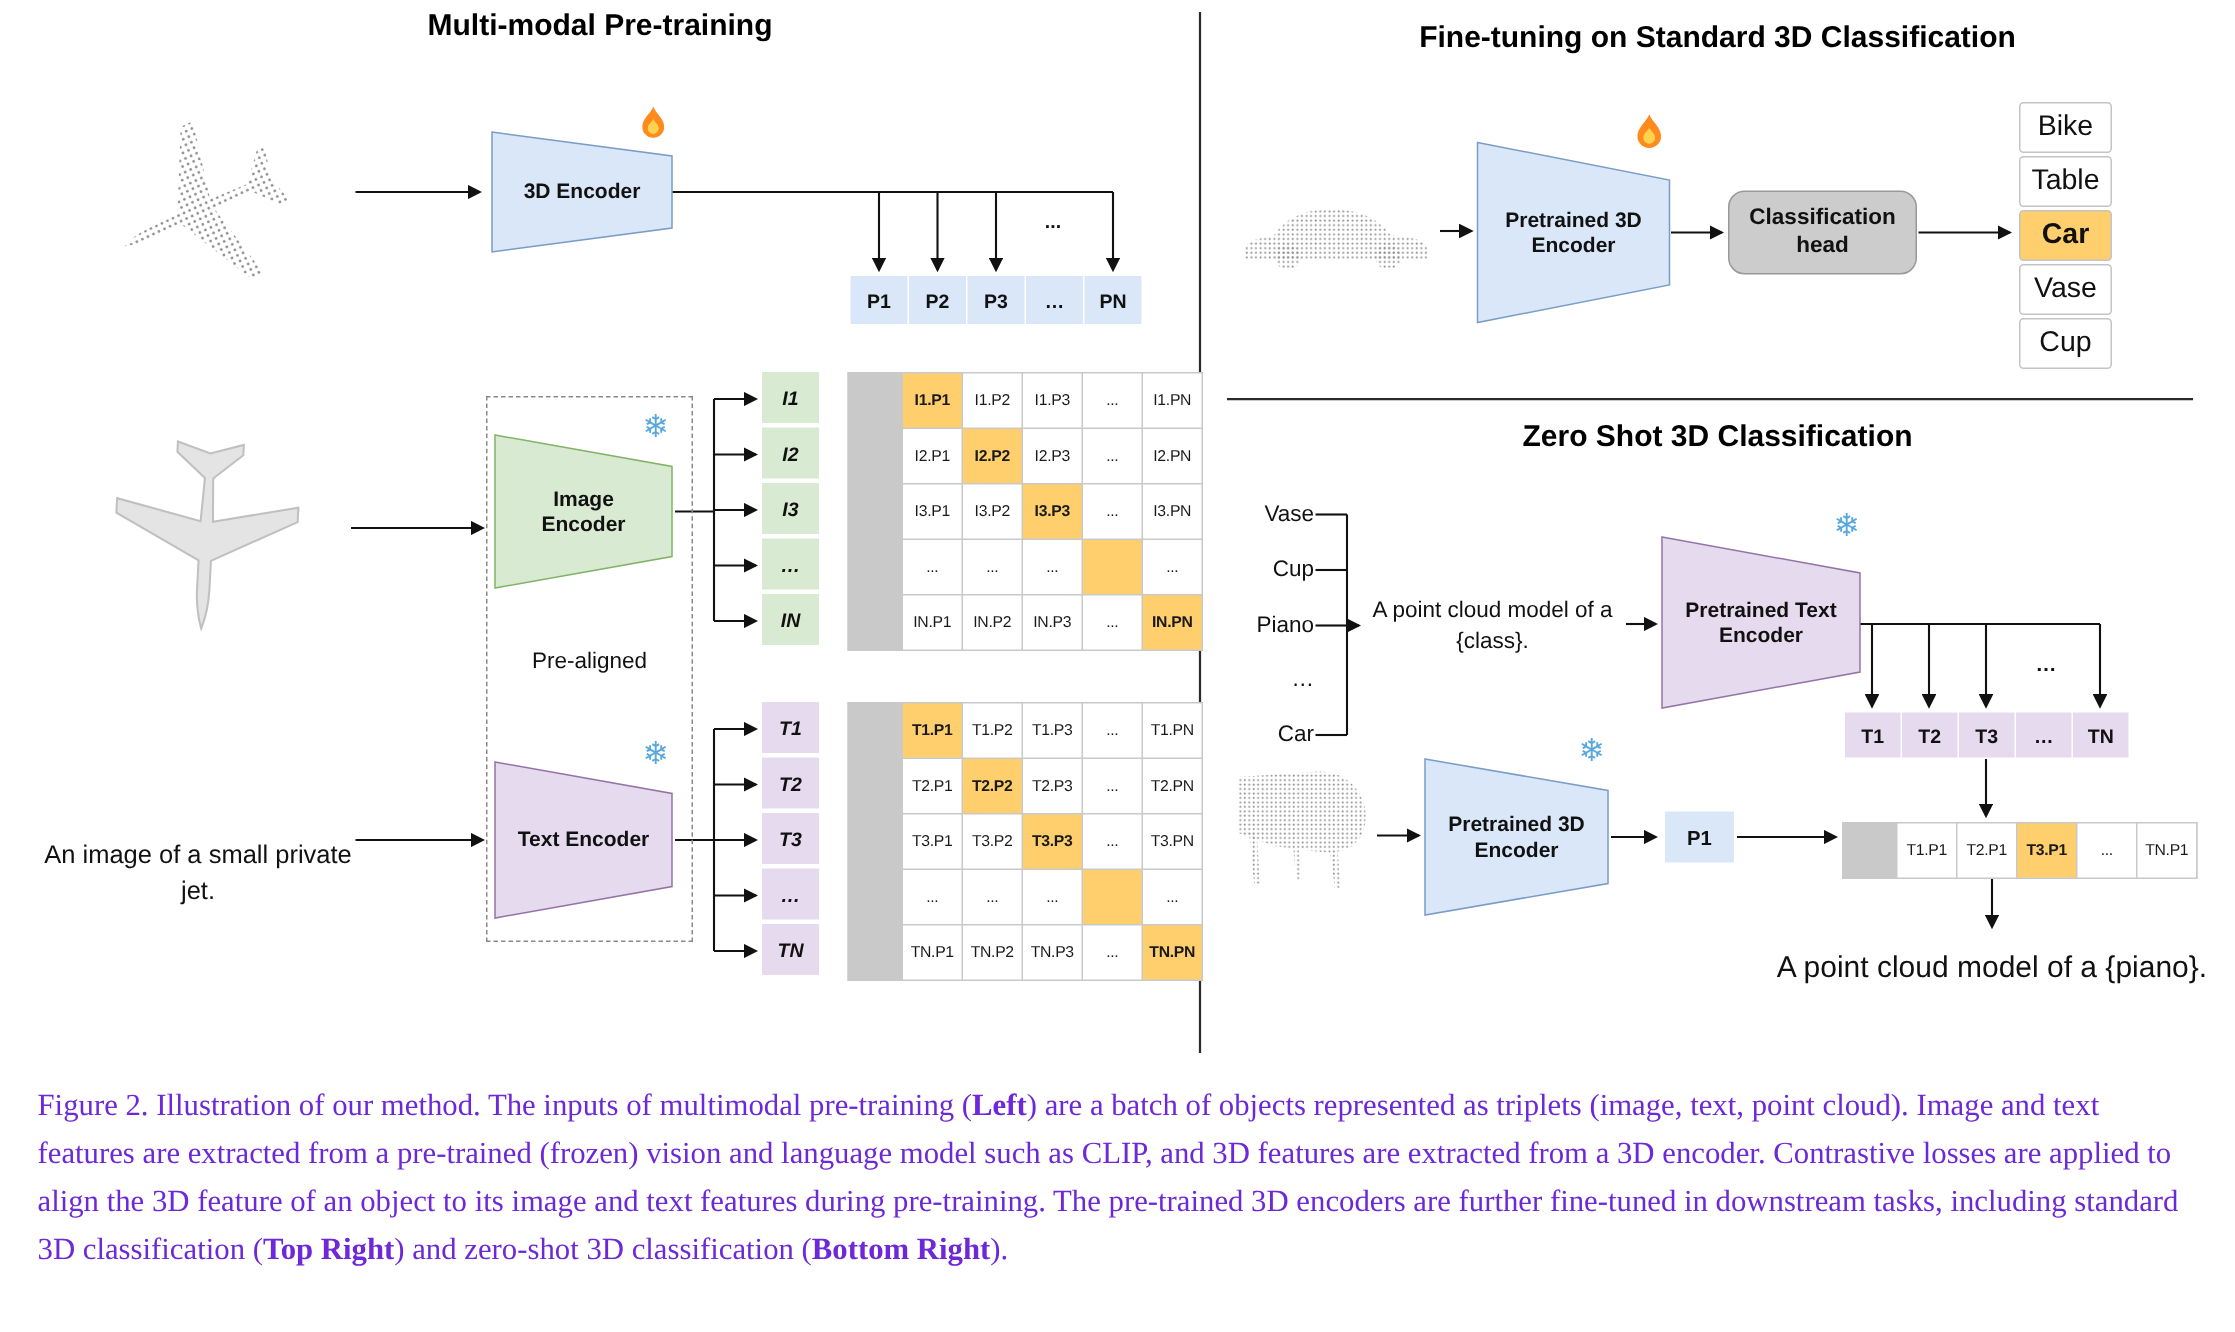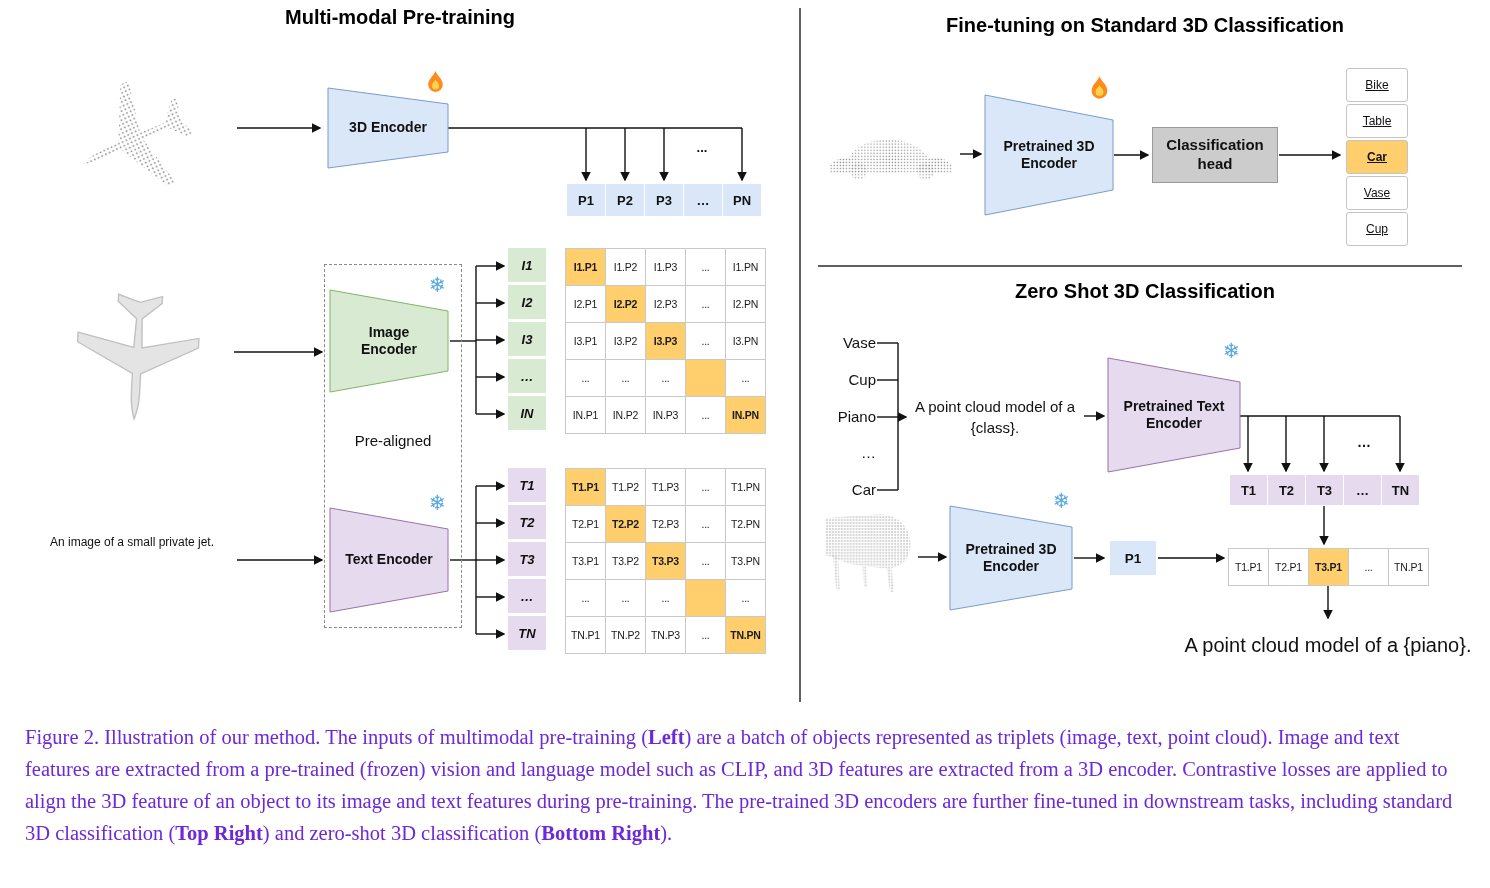--- a/index.html
+++ b/index.html
@@ -23,35 +23,35 @@
   .cellrow .h { width: 38px; height: 32px; display: flex; align-items: center; justify-content: center;
                 font-size: 13px; font-weight: 700; }
   .cellcol { position: absolute; display: flex; flex-direction: column; gap: 3px; }
   .cellcol .h { width: 38px; height: 34px; display: flex; align-items: center; justify-content: center;
                 font-size: 13px; font-weight: 700; font-style: italic; }
   .bg-blue { background: var(--blue-cell); }
   .bg-green { background: var(--green-cell); }
   .bg-purple { background: var(--purple-cell); }
 
   .matrix { position: absolute; display: grid; grid-template-columns: repeat(5, 39px); grid-auto-rows: 36px;
-            gap: 1px; background: var(--grid-line); border: 1px solid var(--grid-line); }
+            gap: 1px; background: var(--grid-line); border: 1px solid var(--grid-line); padding-left: 36px; }
   .matrix .c { background: #fff; display: flex; align-items: center; justify-content: center;
                font-size: 10.5px; letter-spacing: -0.2px; color: #1a1a1a; }
   .matrix .hl { background: var(--highlight); font-weight: 700; }
 
   .dashed-box { position: absolute; border: 1.6px dashed #8a8a8a; }
   .note { position: absolute; text-align: center; }
 
   .classlist { position: absolute; display: flex; flex-direction: column; gap: 2px; }
   .classlist .cc { width: 62px; height: 34px; background: #fff; border: 1px solid #c4c4c4; border-radius: 3px;
-                   display: flex; align-items: center; justify-content: center; font-size: 12px; text-decoration: underline; }
+                   display: flex; align-items: center; justify-content: center; font-size: 19px; }
   .classlist .cc.sel { background: var(--highlight); font-weight: 700; }
 
   .headbox { position: absolute; background: var(--head-bg); border: 1px solid var(--head-border);
-             border-radius: 0; display: flex; align-items: center; justify-content: center;
+             border-radius: 11px; display: flex; align-items: center; justify-content: center;
              text-align: center; font-weight: 700; font-size: 15px; line-height: 1.25; padding: 0 12px; }
 
   .zs-class { position: absolute; width: 60px; text-align: right; font-size: 15px; }
   .trow { position: absolute; display: flex; gap: 1px; }
   .trow .h { width: 37px; height: 30px; display: flex; align-items: center; justify-content: center;
              font-size: 13px; font-weight: 700; background: var(--purple-cell); }
   .p1cell { position: absolute; width: 46px; height: 34px; background: var(--blue-cell);
             display: flex; align-items: center; justify-content: center; font-weight: 700; font-size: 13.5px; }
 
   .caption { position: absolute; font-family: "Liberation Serif", "DejaVu Serif", serif;
@@ -207,21 +207,21 @@
   <div class="enc" style="left:330px;top:290px;width:118px;height:102px">
     <svg class="shape" viewBox="0 0 118 102">
         <polygon class="shape-green" points="0,0 118,21 118,81 0,102"></polygon>
       </svg>
     <div class="lbl">Image Encoder</div>
     <span class="badge snow" style="top:-16px;right:2px">❄</span>
   </div>
 
   <div class="note" style="left:324px;top:432px;width:138px;font-size:15px">Pre-aligned</div>
 
-  <div class="note" style="left:28px;top:534px;width:208px;font-size:12px;line-height:1.4">An image of a small private jet.</div>
+  <div class="note" style="left:28px;top:558px;width:208px;font-size:17px;line-height:1.4">An image of a small private jet.</div>
 
   <div class="enc" style="left:330px;top:508px;width:118px;height:104px">
     <svg class="shape" viewBox="0 0 118 104">
         <polygon class="shape-purple" points="0,0 118,21 118,83 0,104"></polygon>
       </svg>
     <div class="lbl">Text Encoder</div>
     <span class="badge snow" style="top:-16px;right:2px">❄</span>
   </div>
 
   <div class="cellcol" style="left:508px;top:468px">

